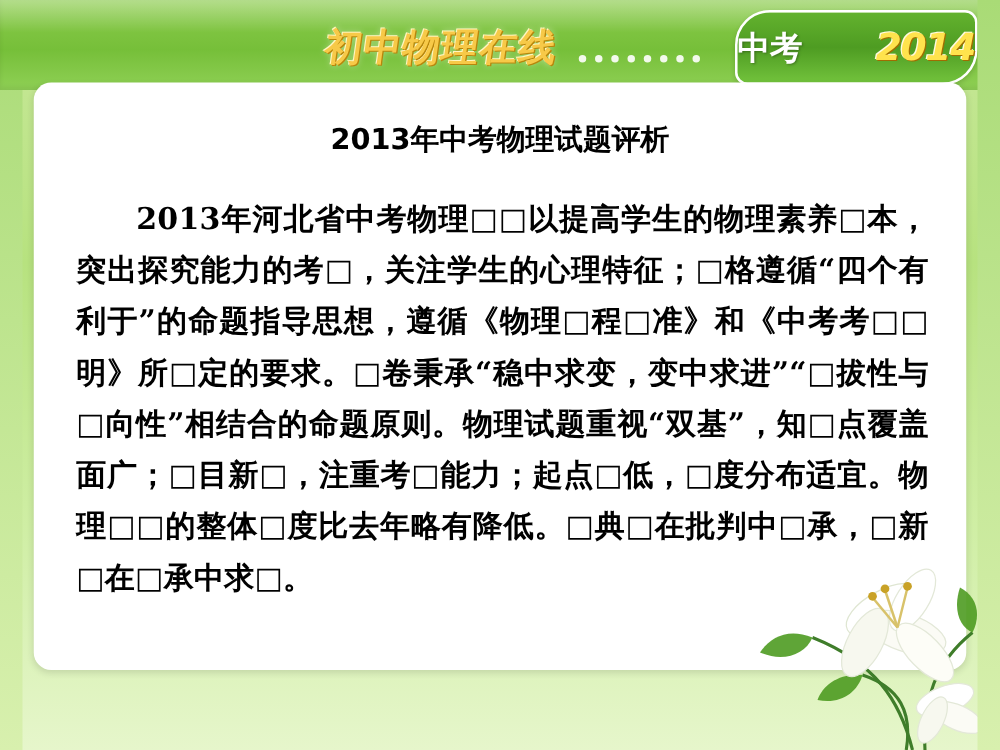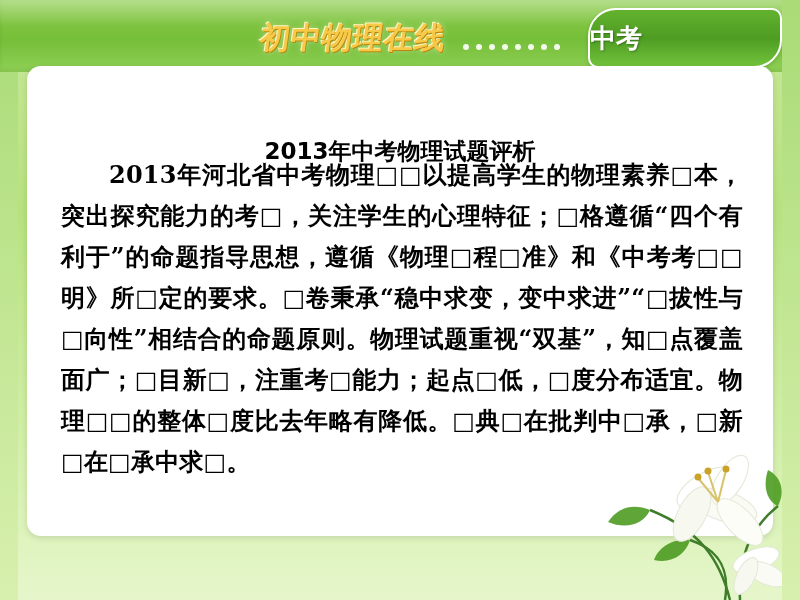--- a/index.html
+++ b/index.html
@@ -137,21 +137,20 @@
 
   .title {
     position: absolute;
     left: 0; top: 30px;
     width: 746px;
     text-align: center;
     font-family: "DejaVu Sans", sans-serif;
     font-weight: bold;
     font-size: 23px;
     color: #000000;
-    margin-top: 40px;
   }
 
   .body-text {
     position: absolute;
     left: 34px; top: 88px;
     width: 682px;
     font-family: "DejaVu Serif", serif;
     font-size: 24px;
     font-weight: bold;
     line-height: 41px;
@@ -190,20 +189,21 @@
     <span></span>
     <span></span>
     <span></span>
     <span></span>
     <span></span>
     <span></span>
   </div>
 
   <div class="badge">
     <span class="badge-cn">中考</span>
+    <span class="badge-year">2014</span>
   </div>
 
   <div class="card">
     <div class="title">2013年中考物理试题评析</div>
     <div class="body-text">2013年河北省中考物理□□以提高学生的物理素养□本，突出探究能力的考□，关注学生的心理特征；□格遵循“四个有利于”的命题指导思想，遵循《物理□程□准》和《中考考□□明》所□定的要求。□卷秉承“稳中求变，变中求进”“□拔性与□向性”相结合的命题原则。物理试题重视“双基”，知□点覆盖面广；□目新□，注重考□能力；起点□低，□度分布适宜。物理□□的整体□度比去年略有降低。□典□在批判中□承，□新□在□承中求□。</div>
   </div>
 
   <svg class="flower" viewBox="0 0 210 190">
     <g stroke="#3f7d2a" stroke-width="2.5" fill="none">
       <path d="M150 190 C140 150 120 120 70 100"></path>

